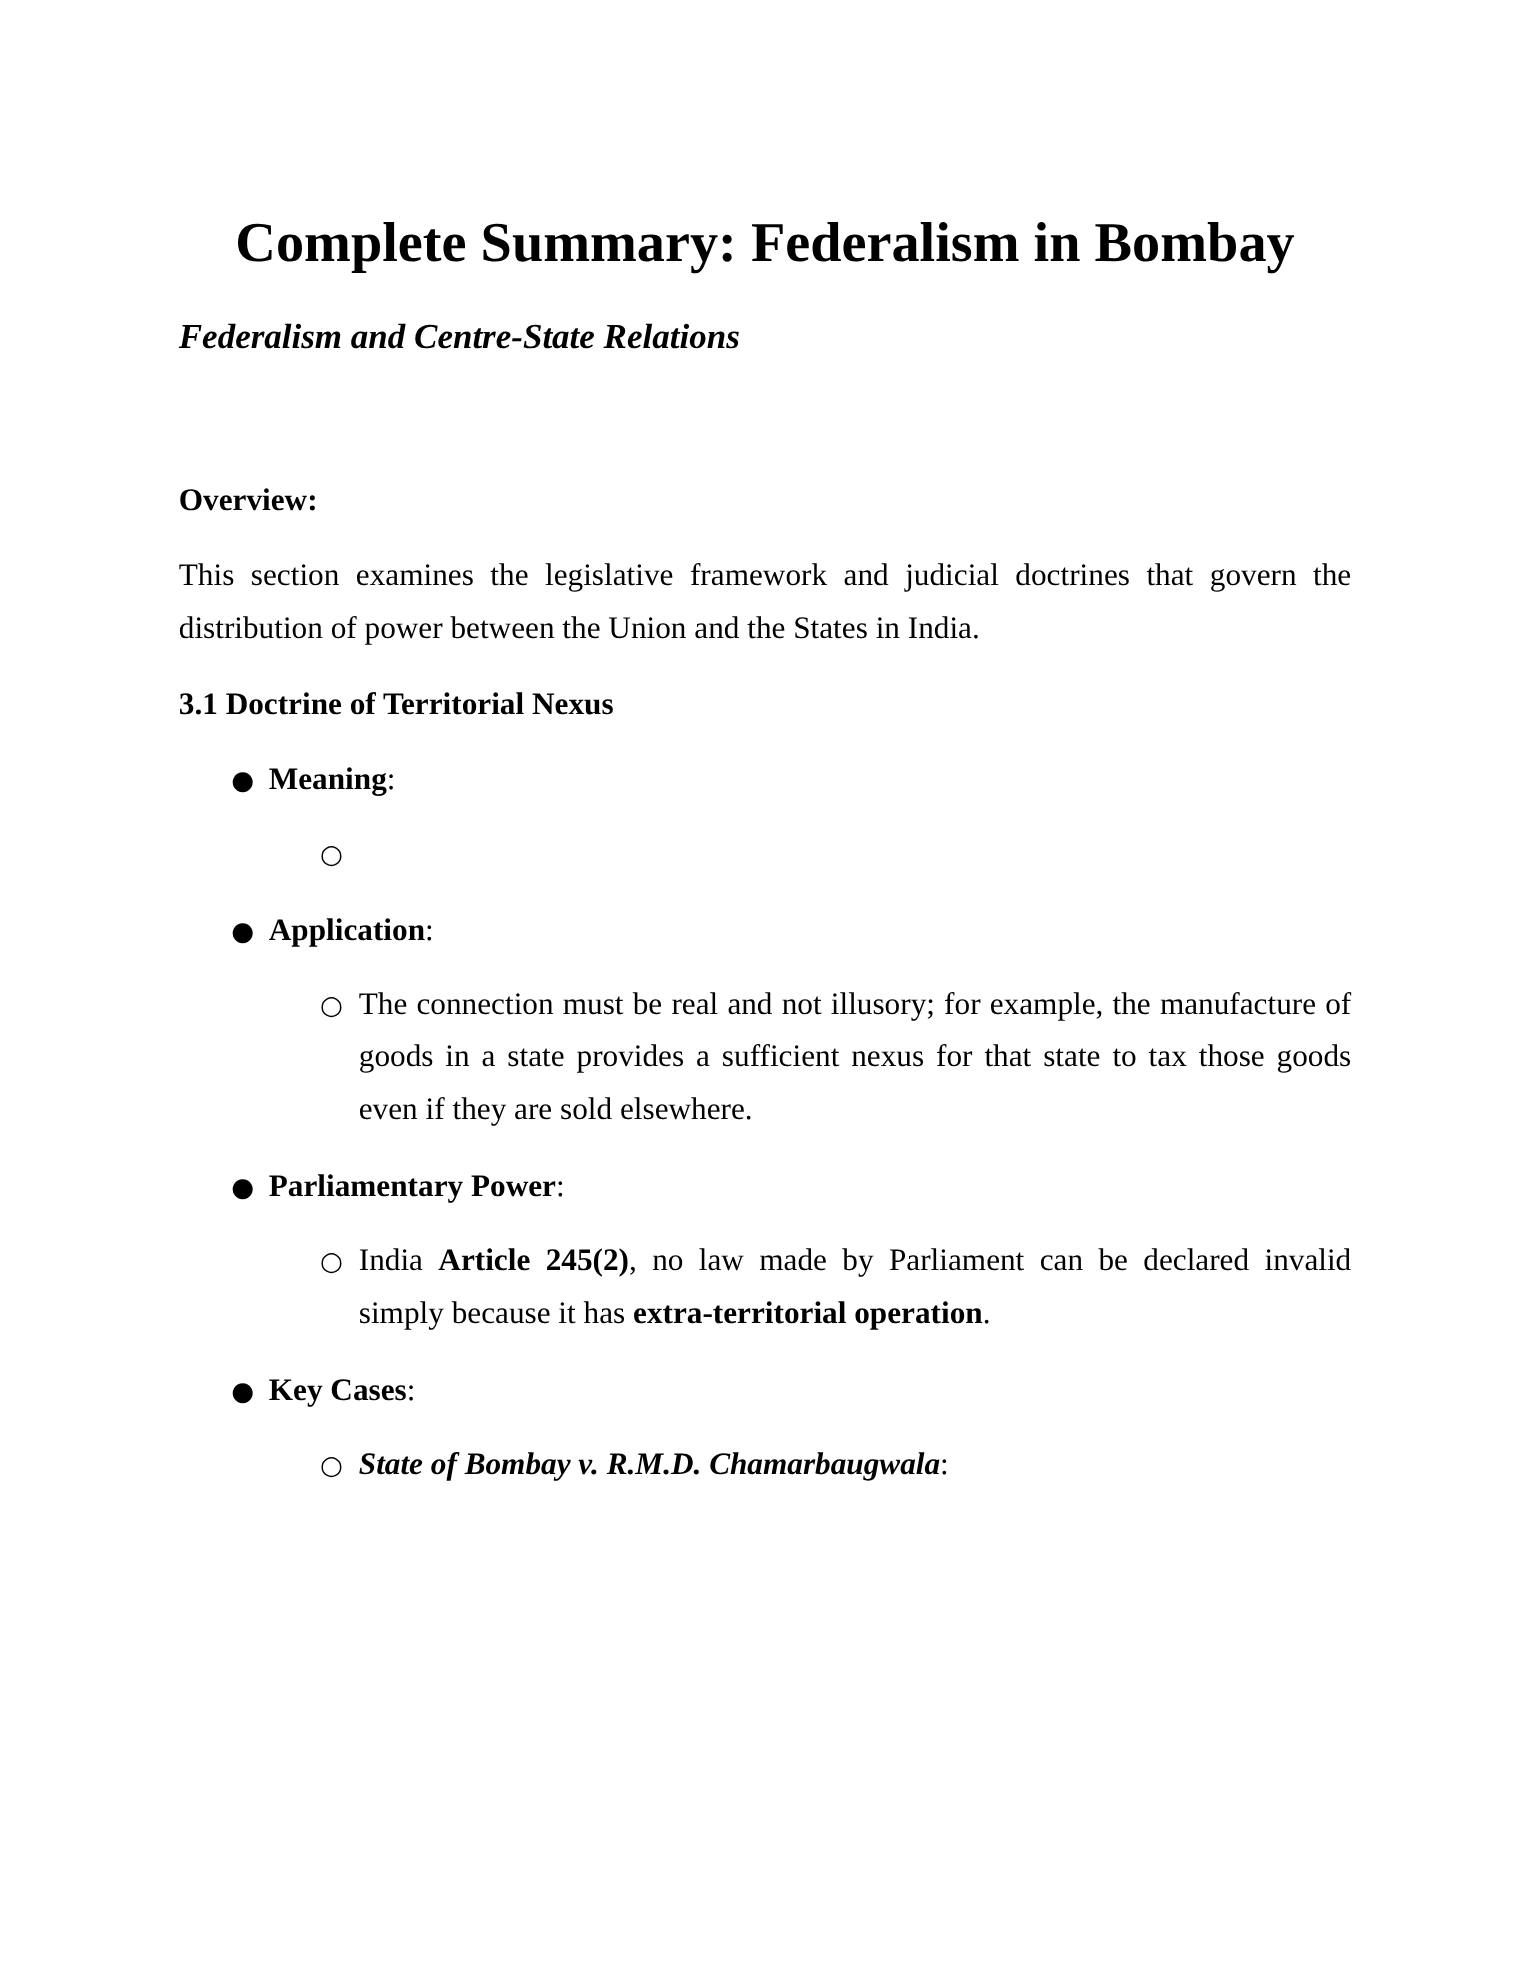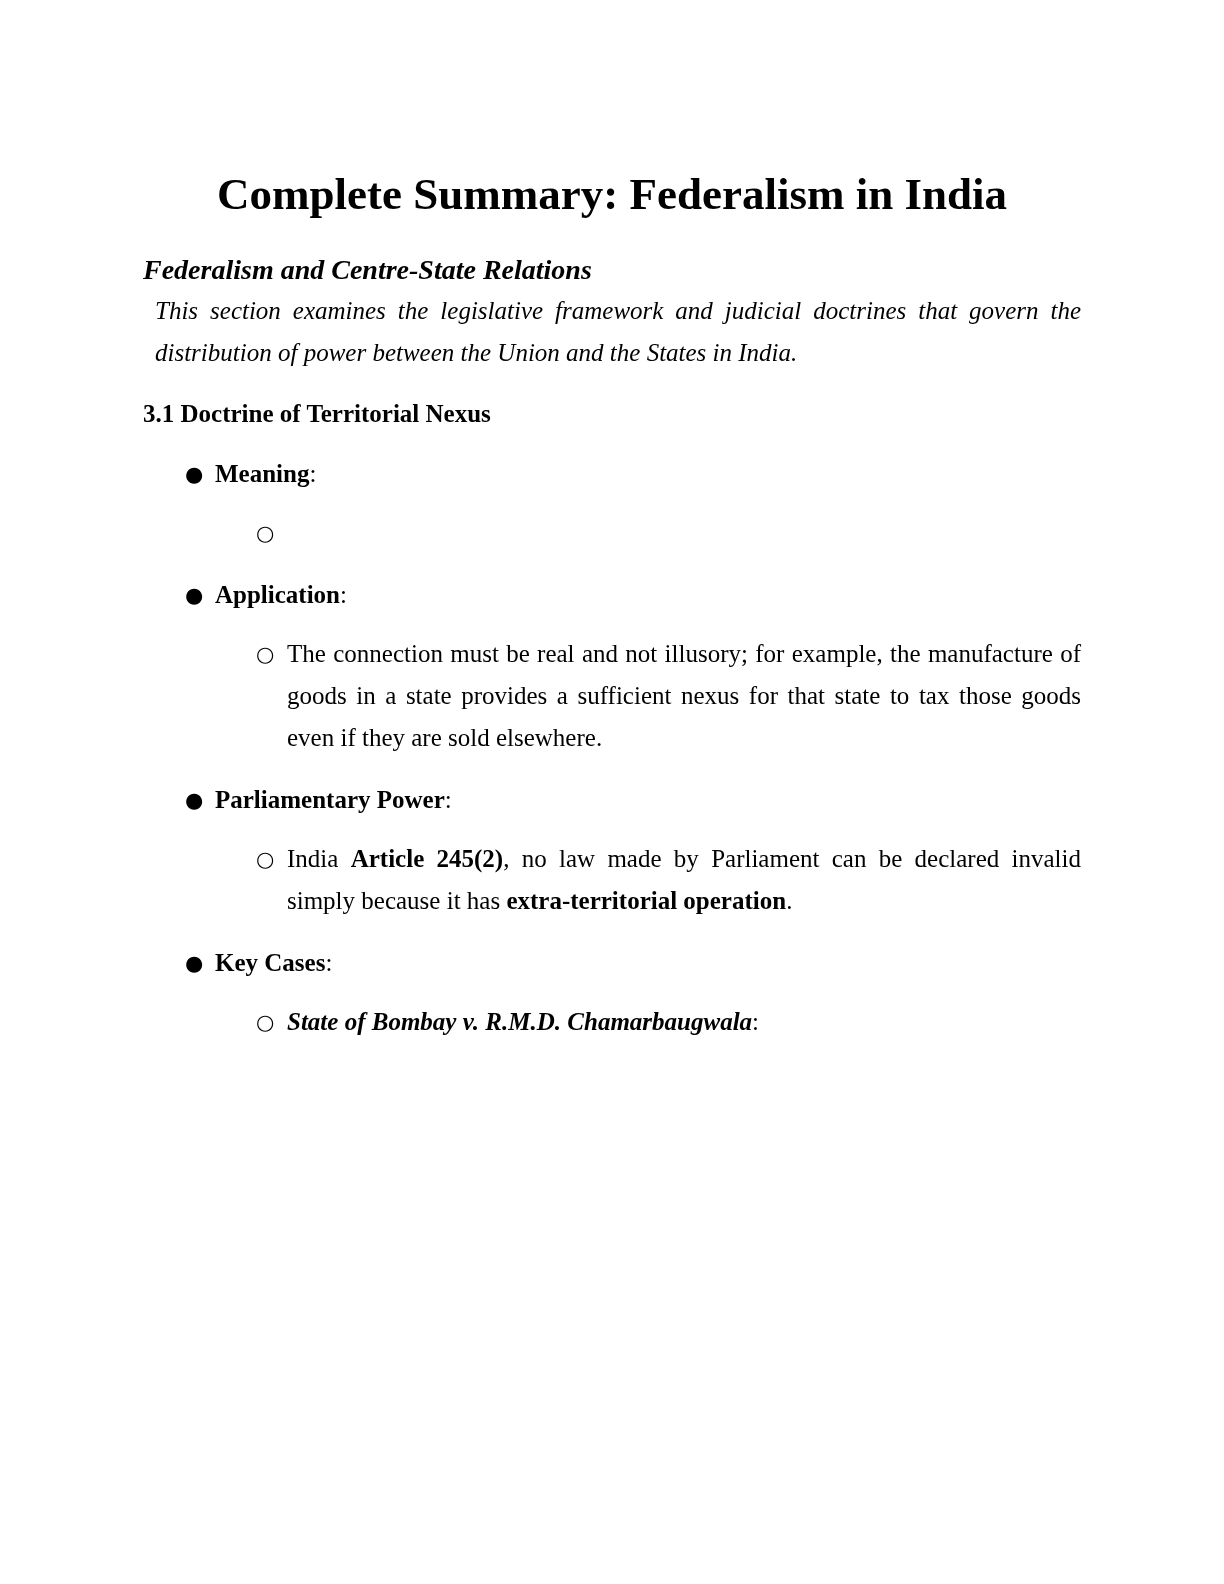--- a/index.html
+++ b/index.html
@@ -43,22 +43,21 @@
   }
   .h2 {
     font-weight: bold;
     margin: 0 0 18px 0;
   }
   .h2.first {
     margin-top: 90px;
   }
   .p {
     text-align: justify;
-    margin: 0 0 19px 12px;
-    font-style: italic;
+    margin: 0 0 19px 0;
   }
   .li1, .li2 {
     display: flex;
     align-items: flex-start;
   }
   .li1 { margin: 0 0 17px 0; }
   .li2 { margin: 0 0 20px 0; }
   .li1 .marker {
     width: 30px;
     margin-left: 42px;
@@ -81,23 +80,24 @@
   .li2 .li-text {
     text-align: justify;
   }
   .b { font-weight: bold; }
   .i { font-style: italic; }
 </style>
 </head>
 <body>
 
 <div class="page">
-  <h1 class="doc-title">Complete Summary: Federalism in India</h1>
+  <h1 class="doc-title">Complete Summary: Federalism in Bombay</h1>
   <div class="doc-subtitle">Federalism and Centre-State Relations</div>
   <div class="doc-body" id="doc-body">
+      <div class="block h2 first"><span class="b">Overview:</span></div>
       <div class="block p"><span>This section examines the legislative framework and judicial doctrines that govern the distribution of power between the Union and the States in India.</span></div>
       <div class="block h2"><span class="b">3.1 Doctrine of Territorial Nexus</span></div>
       <div class="block li1">
         <span class="marker">●</span>
         <span class="li-text"><span class="b">Meaning</span><span>:</span></span>
       </div>
       <div class="block li2">
         <span class="marker">○</span>
       </div>
       <div class="block li1">

